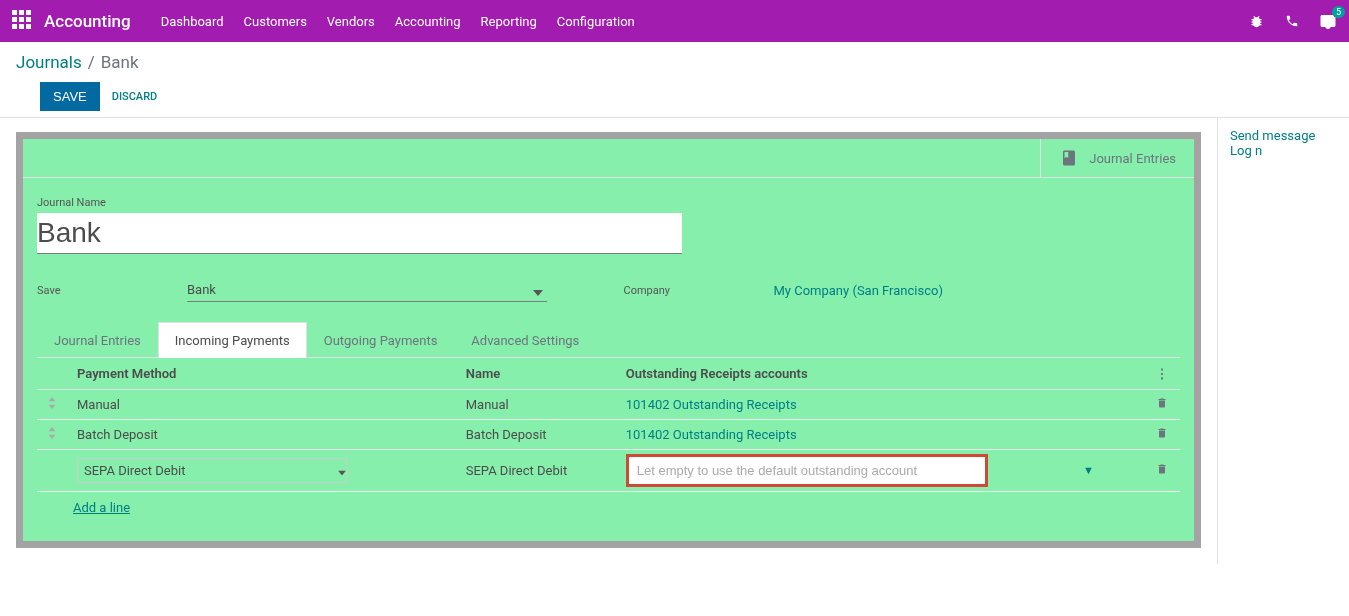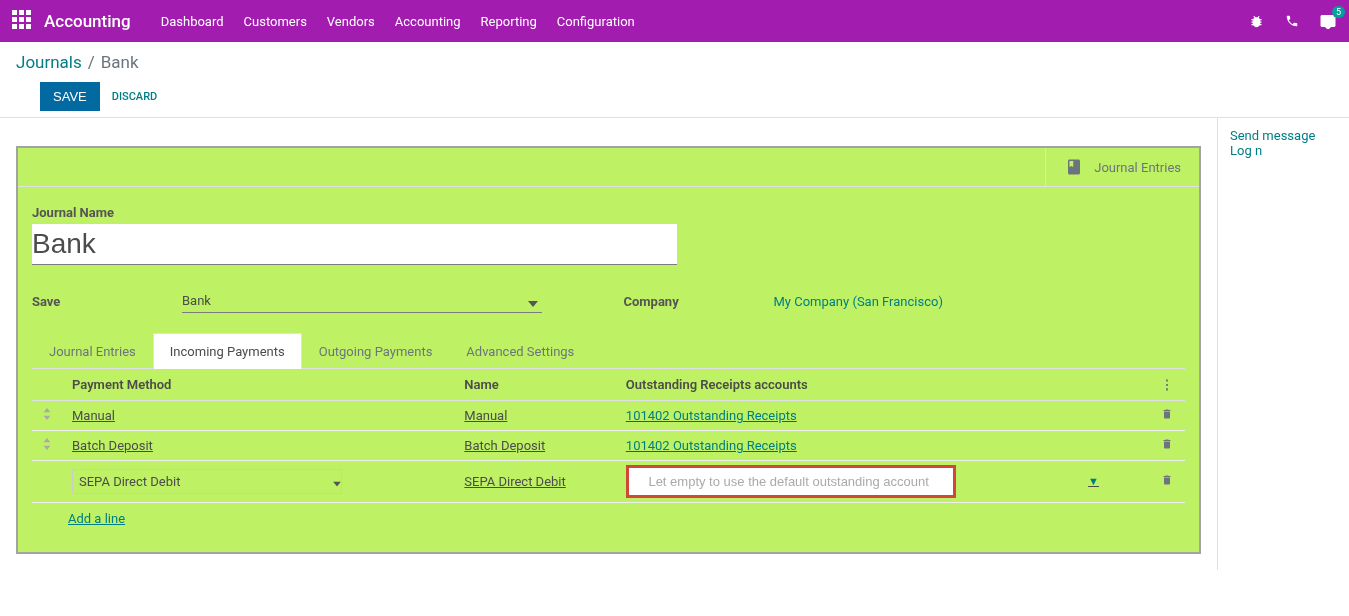--- a/index.html
+++ b/index.html
@@ -27,58 +27,58 @@
     .btn-save { background: #0369a1; color: #fff; border: none; padding: 7px 13px; font-weight: 500; font-size: 13px; cursor: pointer; text-transform: uppercase; margin-left: 24px; }
     .btn-discard { color: #017e84; font-weight: 500; font-size: 11px; cursor: pointer; text-transform: uppercase; }
     
     
     .main { display: flex; }
     .form-area { flex: 1; padding: 0 16px 16px; }
     .side-panel { width: 132px; border-left: 1px solid #dee2e6; padding: 10px 0 0 12px; }
     .side-action { color: #017e84; font-size: 13px; margin-right: 18px; cursor: pointer; display: inline; }
     
     
-    .sheet { border: 2px solid #a3a3a3; margin-top: 28px; background: #bef264; }
+    .sheet { border: 7px solid #a3a3a3; margin-top: 14px; background: #86efac; }
     .stat-buttons { display: flex; justify-content: flex-end; border-bottom: 1px solid #dee2e6; }
     .stat-btn { display: flex; align-items: center; gap: 10px; padding: 10px 18px; border-left: 1px solid #dee2e6; cursor: pointer; color: #6c757d; }
     .stat-btn svg { flex-shrink: 0; }
     .sheet-body { padding: 18px 14px 10px; }
     
-    .field-label { font-size: 13px; font-weight: 700; color: #555; margin-bottom: 4px; display: block; }
+    .field-label { font-size: 11px; font-weight: 400; color: #555; margin-bottom: 4px; display: block; }
     .big-input { font-size: 28px; border: none; border-bottom: 1px solid #7c7c7c; padding: 4px 0; width: 645px; outline: none; color: #4c4c4c; }
     
     .two-col { display: flex; gap: 30px; margin-top: 24px; }
     .col { flex: 1; display: flex; align-items: center; }
     .col .field-label { width: 150px; margin-bottom: 0; }
     .select-wrap { position: relative; display: inline-block; width: 360px; border-bottom: 1px solid #7c7c7c; }
     .select-wrap .val { padding: 4px 0; display: block; }
     .select-caret { position: absolute; right: 4px; top: 6px; }
     .company-link { color: #017e84; cursor: pointer; }
     
     
     .tabs { display: flex; border-bottom: 1px solid #dee2e6; margin-top: 20px; }
     .tab { padding: 10px 16px; border: 1px solid transparent; border-bottom: none; color: #6c757d; cursor: pointer; margin-bottom: -1px; }
     .tab.active { border-color: #dee2e6; background: #fff; color: #4c4c4c; }
     
     
     .table { width: 100%; border-collapse: collapse; }
     .table th { text-align: left; padding: 8px 10px; font-weight: 600; border-bottom: 1px solid #dee2e6; font-size: 13px; }
     .table th:first-child { width: 28px; }
     .table th:last-child { width: 36px; text-align: center; }
-    .table td { padding: 6px 10px; border-bottom: 1px solid #eee; vertical-align: middle; text-decoration: underline; }
+    .table td { padding: 6px 10px; border-bottom: 1px solid #eee; vertical-align: middle; }
     .table tr.editing td { padding: 4px 10px; }
     .drag-handle { color: #aaa; cursor: grab; text-align: center; }
     .acct-link { color: #017e84; cursor: pointer; }
     .del-icon { color: #6c757d; cursor: pointer; text-align: center; }
     .kebab { color: #6c757d; cursor: pointer; text-align: center; font-weight: bold; }
     
     .row-select { border: 1px solid #ccc; padding: 4px 24px 4px 6px; width: 270px; position: relative; }
     .row-select-wrap { position: relative; display: inline-block; width: 275px; }
     .row-input-wrap { position: relative; display: inline-block; width: 330px; }
-    .row-input { border: 3px solid #d14836; padding: 6px 24px 6px 16px; width: 330px; outline: none; font-size: 13px; text-align: right; }
+    .row-input { border: 3px solid #d14836; padding: 6px 24px 6px 8px; width: 362px; outline: none; font-size: 13px; }
     .row-input::placeholder { color: #aaa; }
     .dd-caret { position: absolute; right: 6px; top: 50%; transform: translateY(-50%); pointer-events: none; }
     
     .add-line { color: #017e84; cursor: pointer; padding: 8px 10px 16px 36px; display: block; text-decoration: underline; }
     .acct-cell-wrap { position: relative; display: flex; align-items: center; }
     .dd-arrow-green { color: #017e84; margin-left: auto; padding-right: 40px; cursor: pointer; font-size: 11px; }
   </style>
 </head>
 <body>
 

